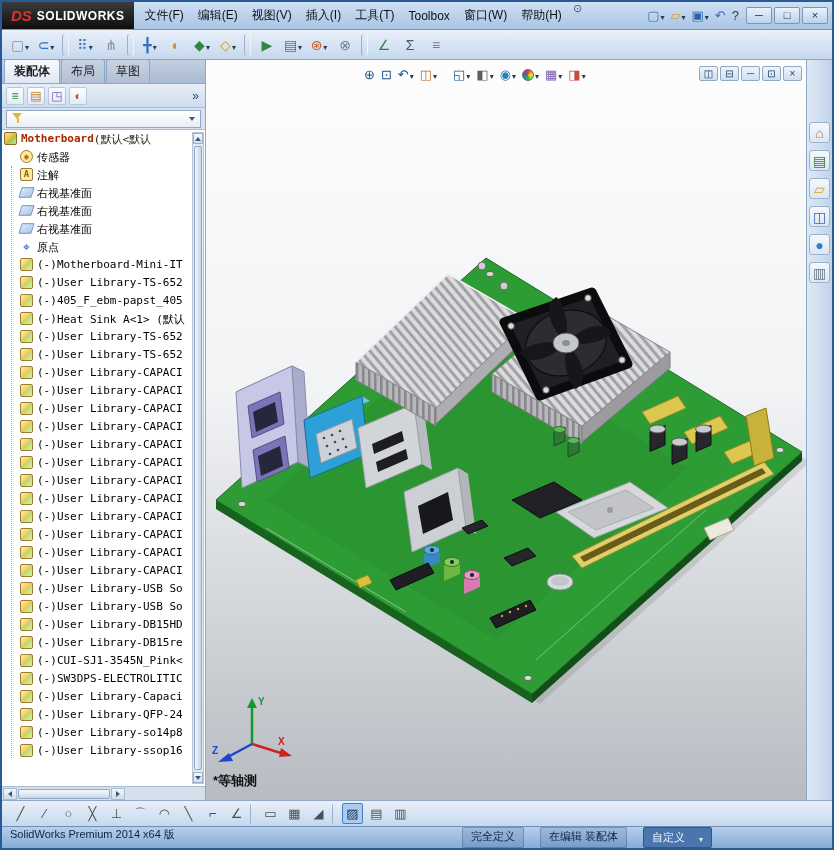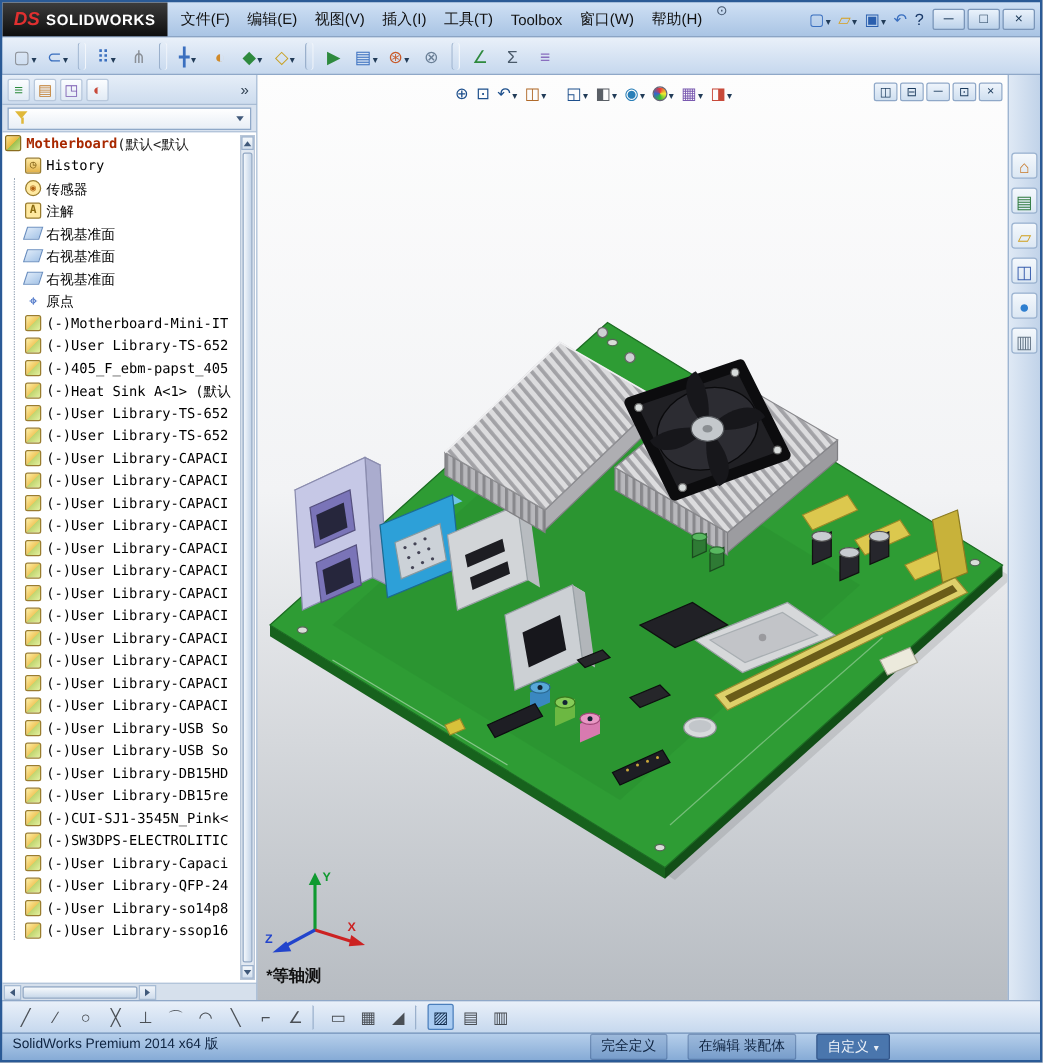--- a/index.html
+++ b/index.html
@@ -95,21 +95,21 @@
   
   .bottombar{height:26px;background:linear-gradient(#e9f0f9,#c6d8ee);border-top:1px solid #8fa8c8;display:flex;align-items:center;padding:0 8px;gap:3px}
   .bbtn{width:21px;height:21px;display:flex;align-items:center;justify-content:center;font-size:13px;color:#4a4f55;border:1px solid transparent;border-radius:2px}
   .bbtn.active{background:#aaccf2;border-color:#4a7ebb;color:#102a4a}
   .bbtn.sep{width:7px;border-left:1px solid #9ab0cc;height:20px;border-radius:0}
 
   
   .statusbar{height:22px;background:linear-gradient(#b6cfeb,#86abd6);border-top:1px solid #6f8fb8;display:flex;font-size:11px;color:#0e2340;padding:0 8px}
   .sb-spacer{flex:1}
   .sb-seg{background:rgba(40,80,140,.16);border:1px solid rgba(20,50,100,.28);padding:1px 8px;border-radius:2px;margin-right:16px;white-space:nowrap}
-  .sb-custom{background:#4a76ad;color:#f0f4fa;border:1px solid #33568a;padding:1px 8px;border-radius:2px;margin-right:112px;display:flex;align-items:center;gap:3px}
+  .sb-custom{background:#4a76ad;color:#f0f4fa;border:1px solid #33568a;padding:1px 8px;border-radius:2px;margin-right:112px;display:flex;align-items:center;gap:13px}
   .sb-custom .dd::after{color:#e8eef6}
 </style>
 </head>
 <body>
 
 <div class="window">
 
   <div class="titlebar">
     <div class="logo">
       <span class="logo-ds">DS</span>
@@ -256,20 +256,26 @@
 
       <span class="tbtn">
         <span class="tglyph" style="color: rgb(138, 111, 191);">≡</span>
 
       </span>
     </div>
 
   <div class="mainrow">
 
     <div class="leftcol">
+      <div class="tabstrip">
+
+      <span class="tab active">装配体</span>
+          <span class="tab">布局</span>
+          <span class="tab">草图</span>
+        </div>
       <div class="panel-header">
         <span style="display:flex;gap:3px">
 
         <span class="ph-icon" style="color: rgb(42, 138, 58);">≡</span>
             <span class="ph-icon" style="color: rgb(192, 122, 42);">▤</span>
             <span class="ph-icon" style="color: rgb(122, 90, 176);">◳</span>
             <span class="ph-icon" style="color: rgb(200, 74, 58);">◐</span>
           </span>
         <span class="ph-chevron">»</span>
       </div>
@@ -281,24 +287,20 @@
       </div>
       <div class="tree">
         <div class="trow">
           <span class="ticon i-assembly"></span>
           <span class="root-name">Motherboard</span>
           <span class="root-suffix"> (默认&lt;默认</span>
         </div>
         <div class="tree-body">
           <div>
 
-              <div class="trow child">
-                <span class="ticon i-history"></span>
-                <span class="tlabel">History</span>
-              </div>
 
               <div class="trow child">
                 <span class="ticon i-sensors"></span>
                 <span class="tlabel">传感器</span>
               </div>
 
               <div class="trow child">
                 <span class="ticon i-annot"></span>
                 <span class="tlabel">注解</span>
               </div>

